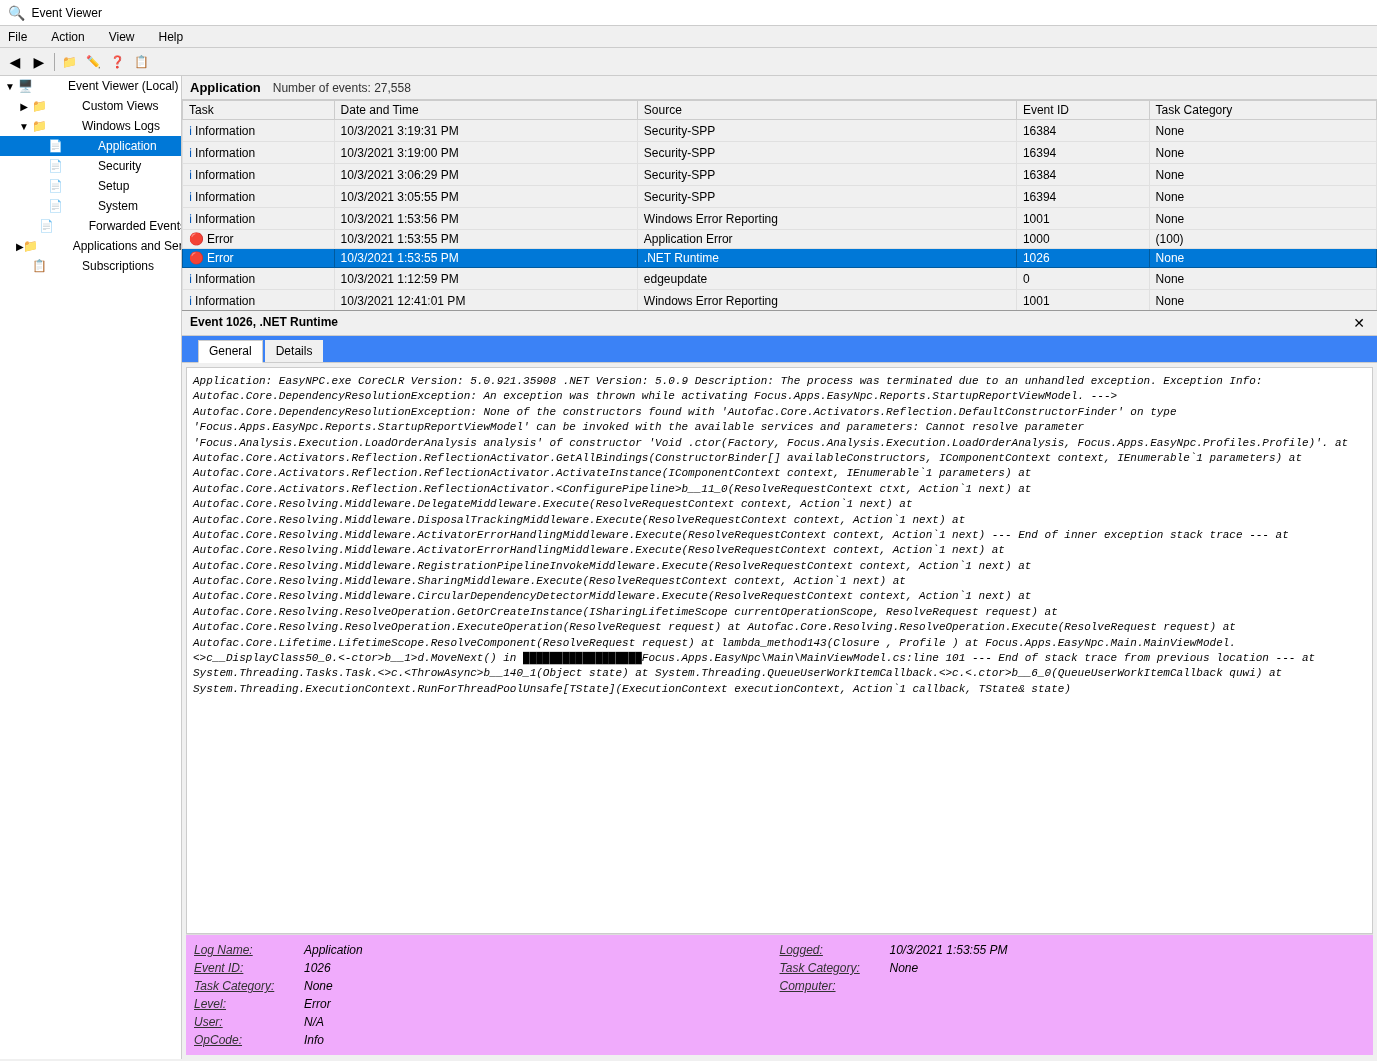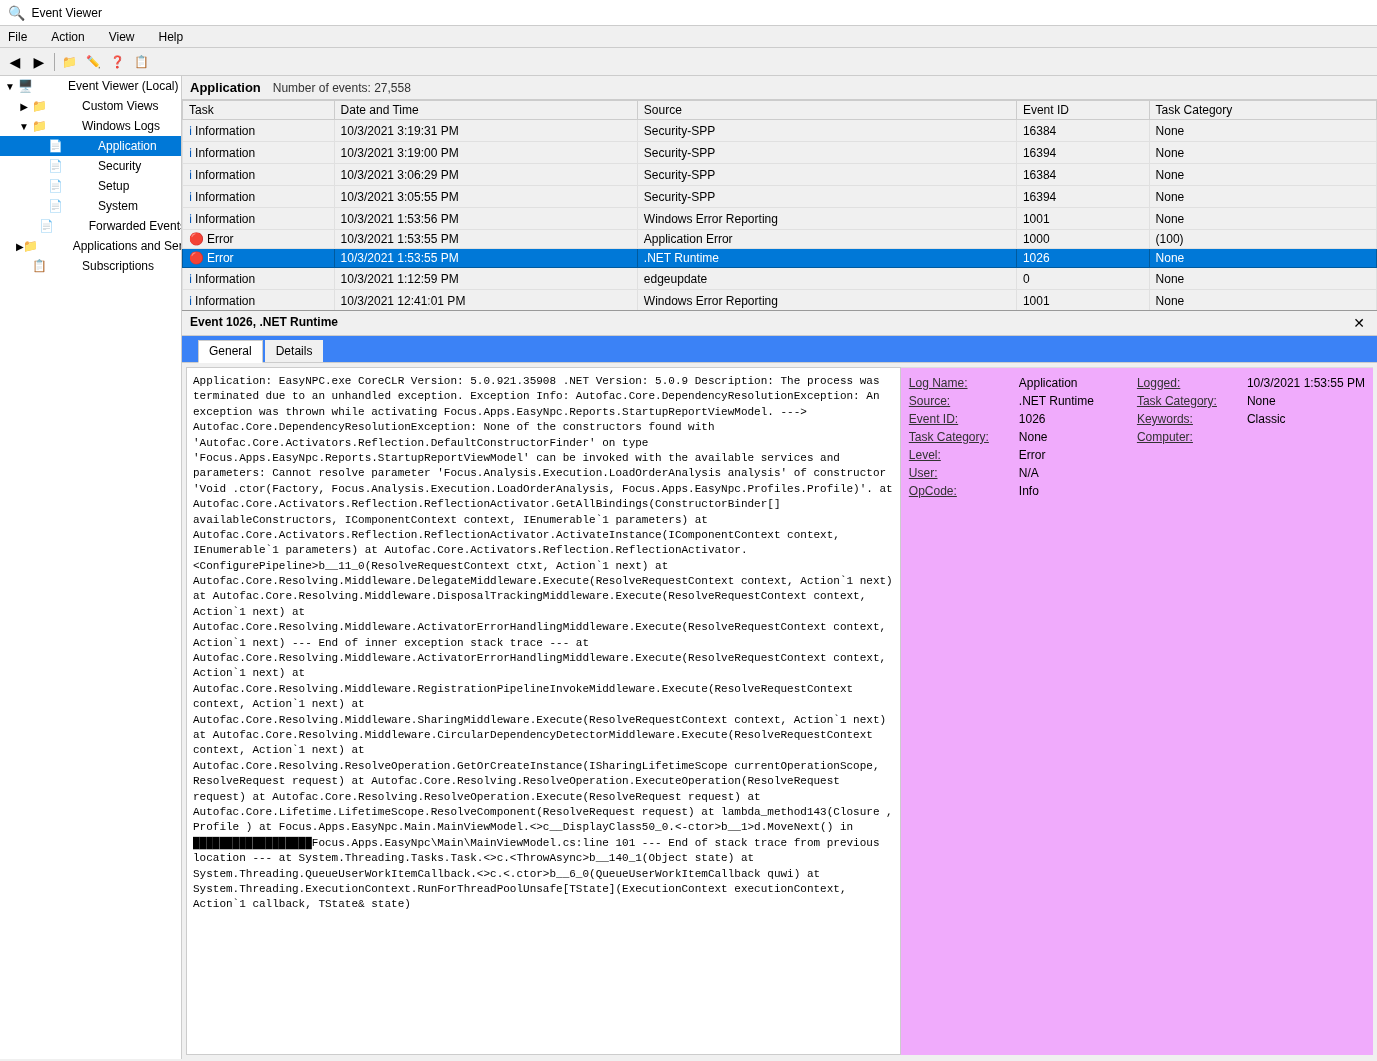--- a/index.html
+++ b/index.html
@@ -50,21 +50,21 @@
     
     .detail-panel { flex: 1; display: flex; flex-direction: column; overflow: hidden; border-top: 1px solid #999; }
     .detail-header { background: #f0f0f0; border-bottom: 1px solid #ccc; padding: 4px 8px; display: flex; align-items: flex-start; justify-content: space-between; }
     .detail-header-title { font-size: 12px; font-weight: bold; }
     .detail-close { cursor: pointer; font-size: 14px; padding: 0 4px; }
     
     .detail-tabs { display: flex; border-bottom: 1px solid #ccc; background: #3b82f6; padding: 4px 16px 0; }
     .detail-tab { padding: 3px 10px; border: 1px solid transparent; cursor: pointer; font-size: 12px; background: #f0f0f0; margin-right: 2px; }
     .detail-tab.active { background: #fff; border: 1px solid #ccc; border-bottom: 1px solid #fff; margin-bottom: -1px; }
     
-    .detail-body { flex: 1; display: flex; flex-direction: row; overflow: hidden; padding: 4px; }
+    .detail-body { flex: 1; display: flex; flex-direction: column; overflow: hidden; padding: 4px; font-style: italic; }
     
     .event-text-area { border: 1px solid #ccc; padding: 6px; font-size: 11px; overflow-y: auto; background: #fff; flex: 1; font-family: 'Courier New', monospace; line-height: 1.4; }
     
     .detail-info { padding: 6px 8px; font-size: 12px; background: #f0abfc; border-top: 1px solid #ddd; }
     .detail-info-grid { display: grid; grid-template-columns: 1fr 1fr; gap: 0; }
     .detail-info-row { display: flex; align-items: baseline; padding: 2px 0; }
     .detail-info-label { min-width: 110px; font-weight: normal; color: #333; text-decoration: underline; }
     .detail-info-value { color: #000; }
     .detail-info-value.computer-redacted { background: #333; color: #333; padding: 0 20px; }
     .more-info-link { color: #0057b8; text-decoration: underline; cursor: pointer; }
@@ -294,24 +294,20 @@
    at System.Threading.ExecutionContext.RunForThreadPoolUnsafe[TState](ExecutionContext executionContext, Action`1 callback, TState&amp; state)</div>
 
         <div class="detail-info">
           <div class="detail-info-grid">
             <div>
               <div class="detail-info-row">
                 <span class="detail-info-label">Log Name:</span>
                 <span class="detail-info-value">Application</span>
               </div>
               <div class="detail-info-row">
-                <span class="detail-info-label">Source:</span>
-                <span class="detail-info-value">.NET Runtime</span>
-              </div>
-              <div class="detail-info-row">
                 <span class="detail-info-label">Event ID:</span>
                 <span class="detail-info-value">1026</span>
               </div>
               <div class="detail-info-row">
                 <span class="detail-info-label">Task Category:</span>
                 <span class="detail-info-value">None</span>
               </div>
               <div class="detail-info-row">
                 <span class="detail-info-label">Level:</span>
                 <span class="detail-info-value">Error</span>
@@ -326,24 +322,20 @@
               </div>
             </div>
             <div>
               <div class="detail-info-row">
                 <span class="detail-info-label">Logged:</span>
                 <span class="detail-info-value">10/3/2021 1:53:55 PM</span>
               </div>
               <div class="detail-info-row">
                 <span class="detail-info-label">Task Category:</span>
                 <span class="detail-info-value">None</span>
-              </div>
-              <div class="detail-info-row">
-                <span class="detail-info-label">Keywords:</span>
-                <span class="detail-info-value">Classic</span>
               </div>
               <div class="detail-info-row">
                 <span class="detail-info-label">Computer:</span>
                 <span class="detail-info-value computer-redacted">     </span>
               </div>
             </div>
           </div>
         </div>
       </div>
     </div>

